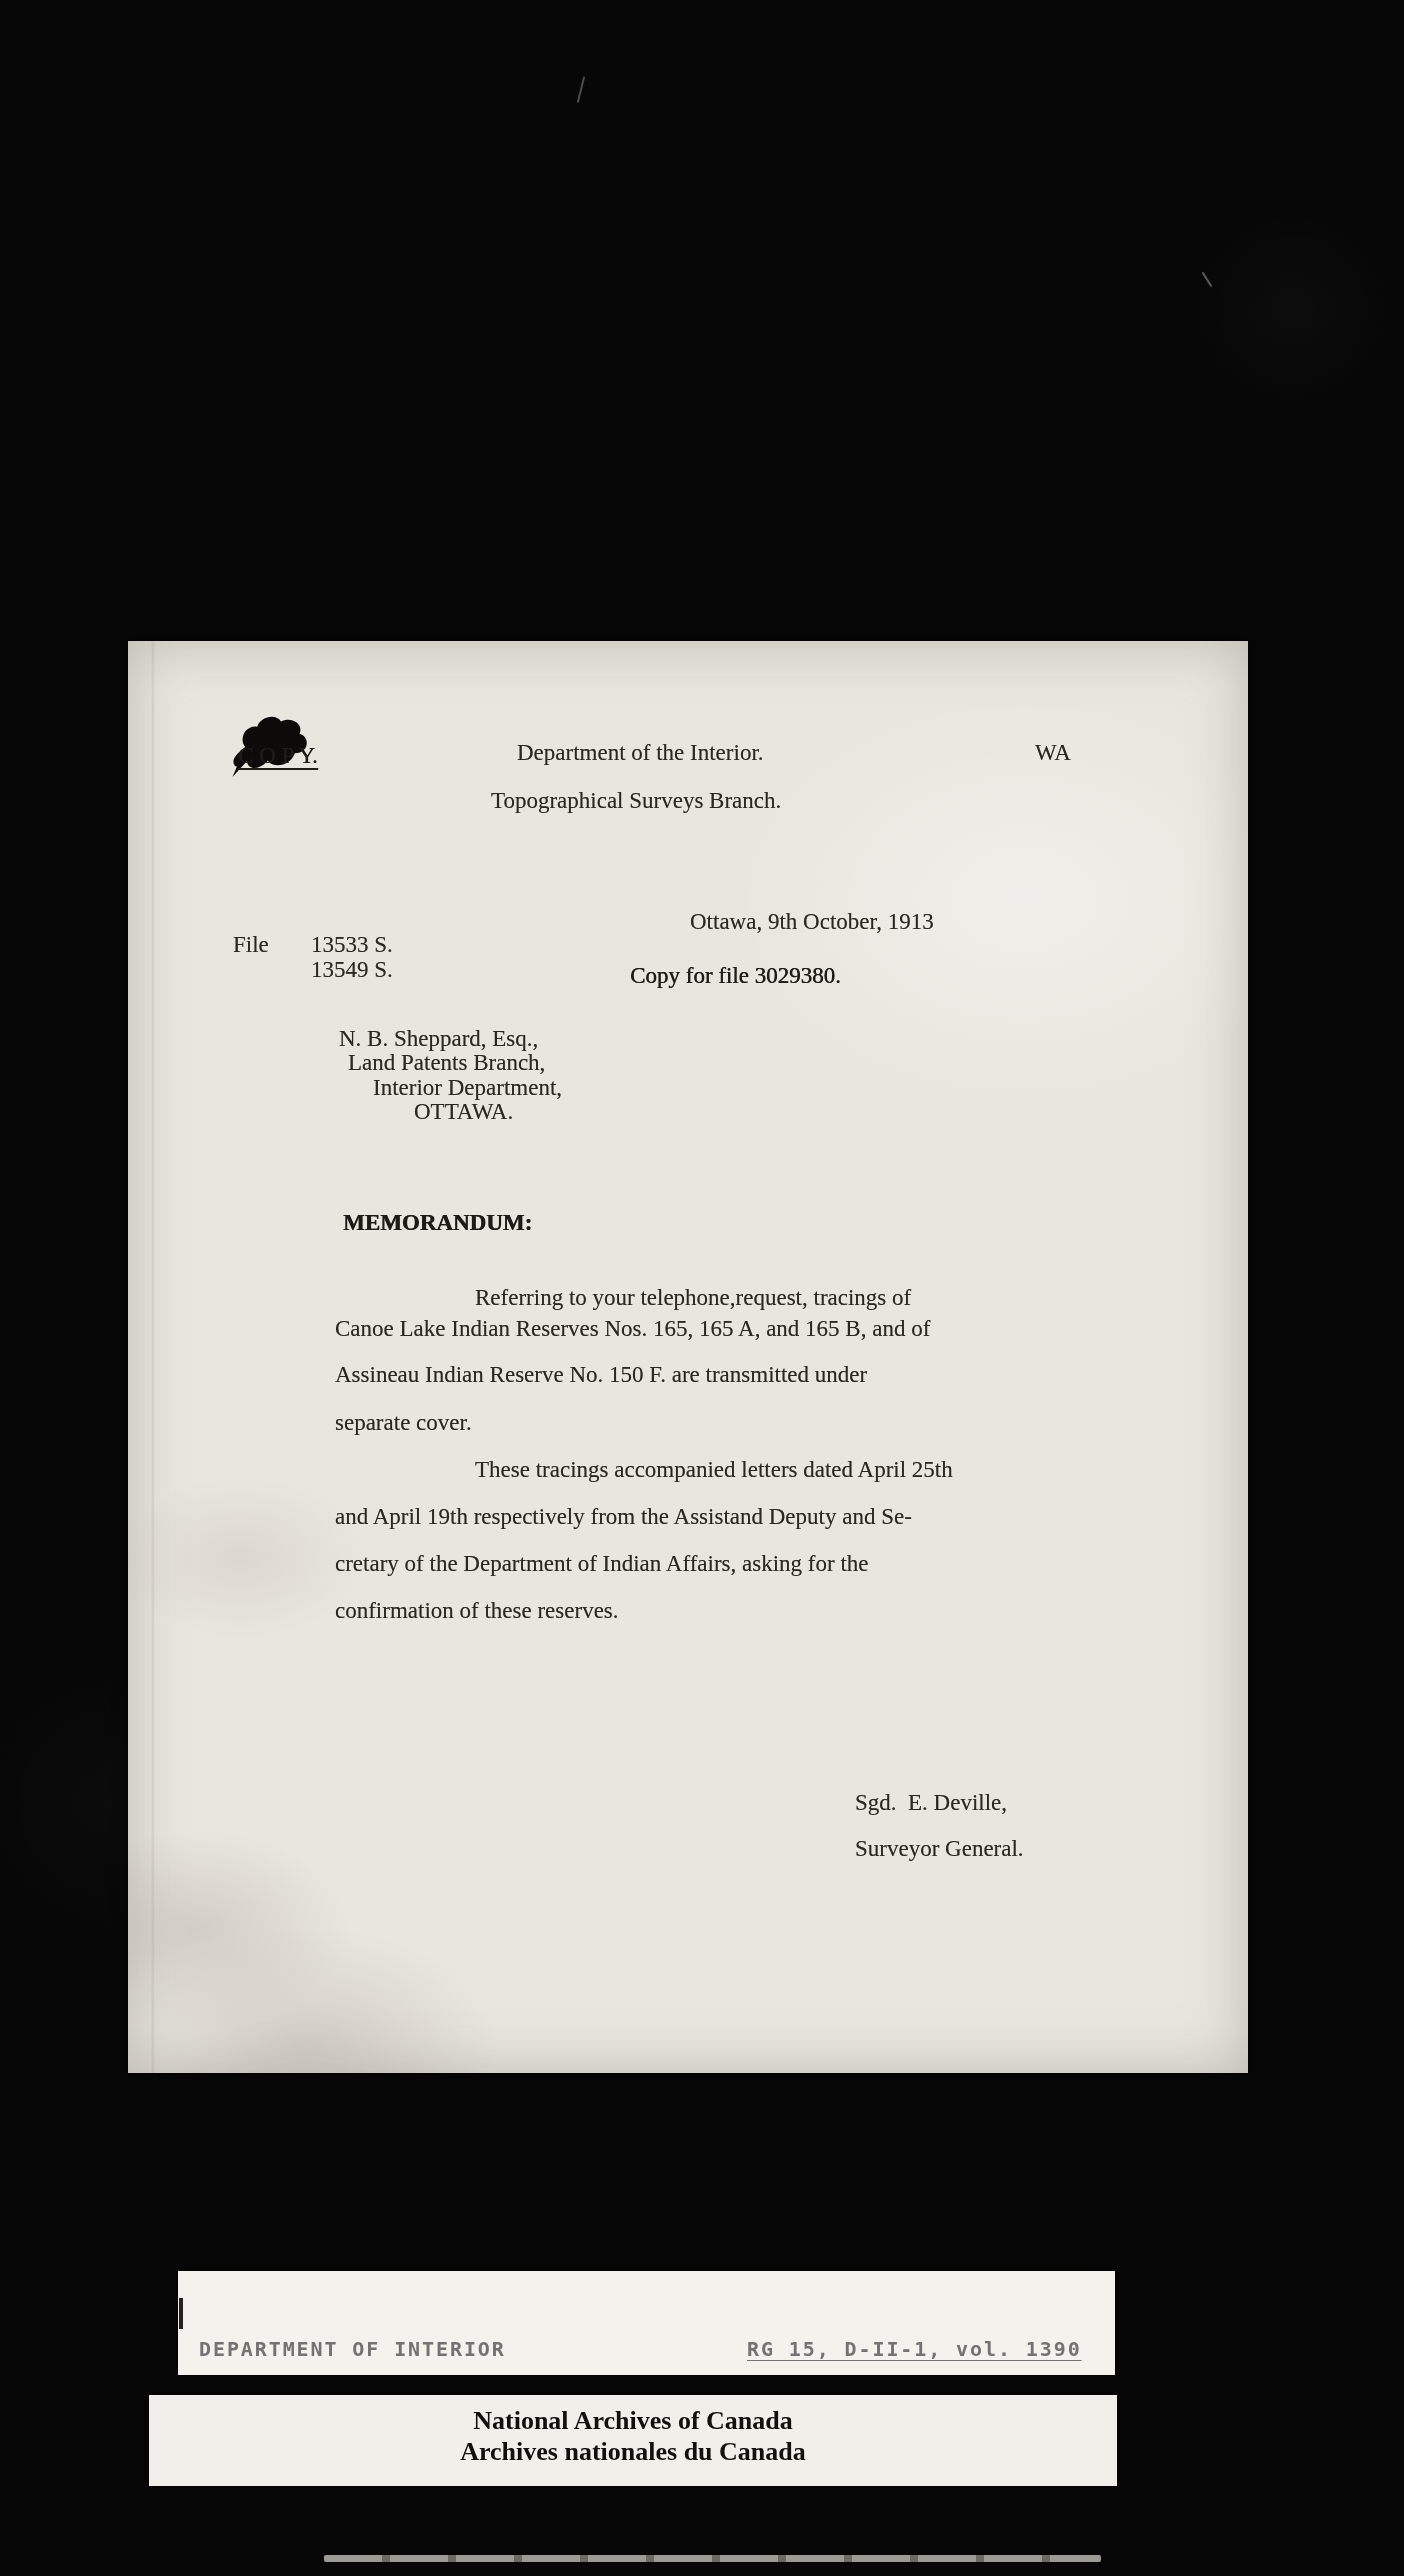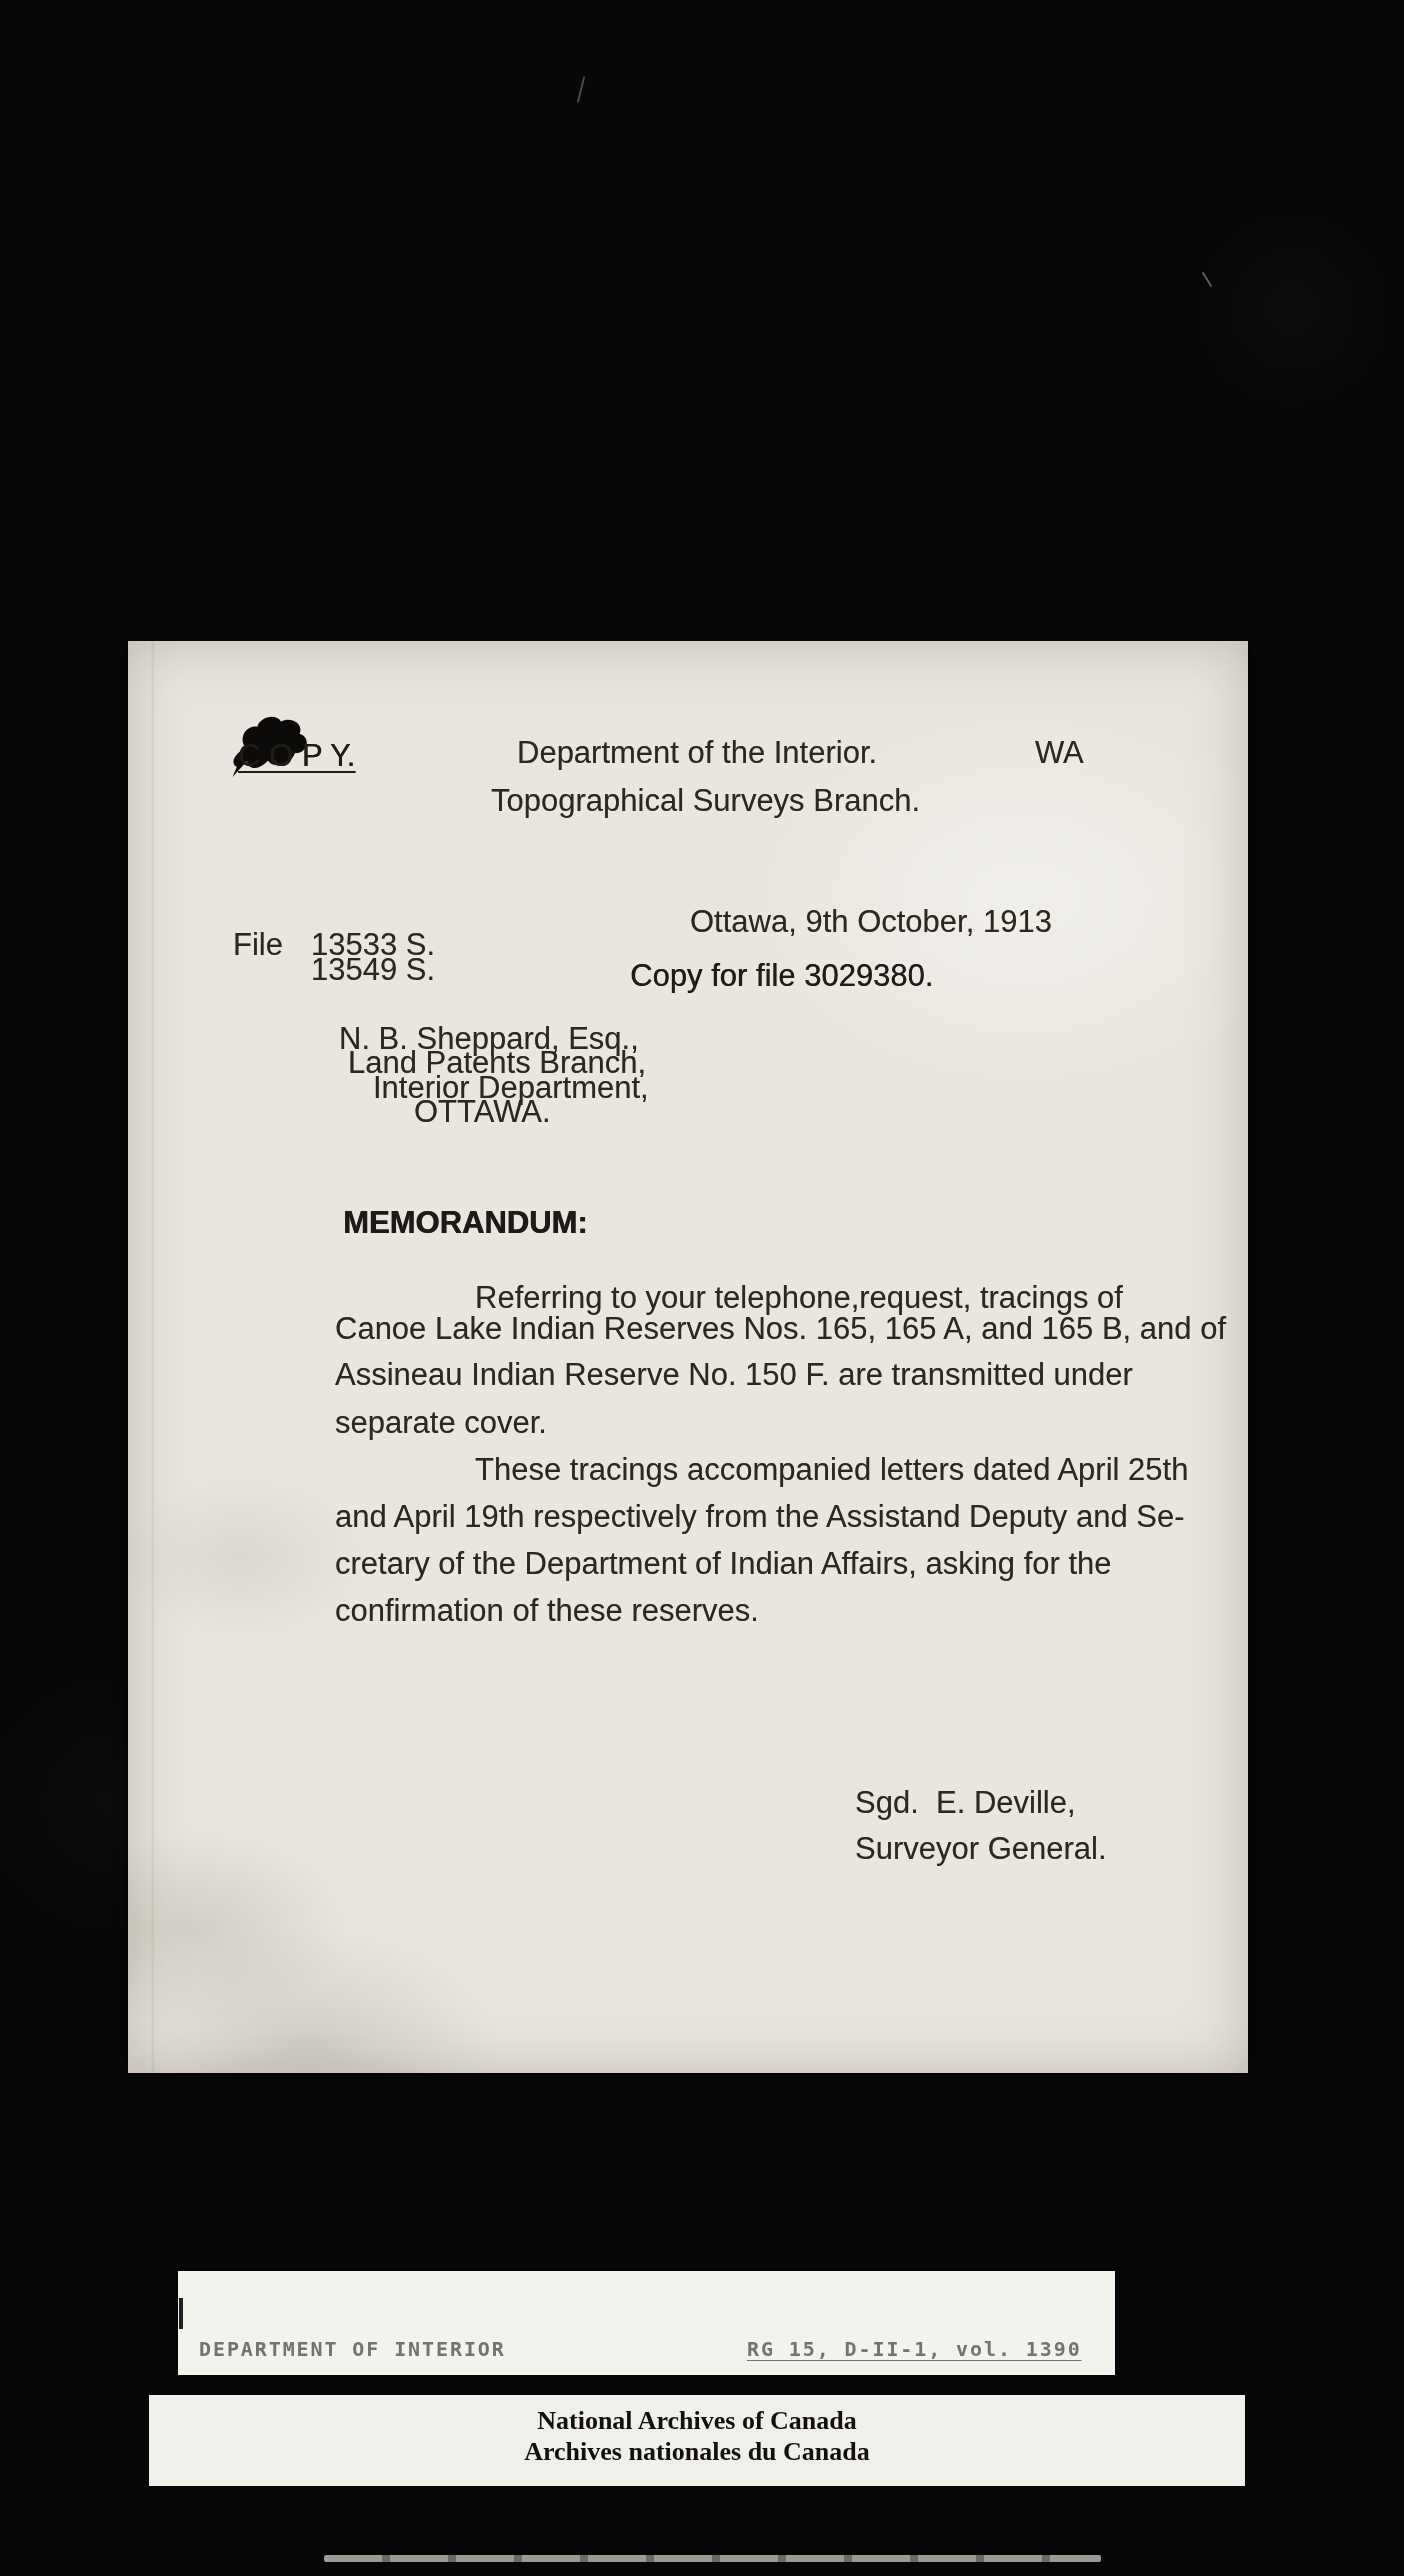--- a/index.html
+++ b/index.html
@@ -19,22 +19,22 @@
       linear-gradient(90deg, transparent 0 23px, rgba(130,120,108,0.12) 24px 26px, transparent 26.6px),
       radial-gradient(ellipse 220px 143px at 6% 90%, rgba(168,160,147,0.35), transparent 70%),
       radial-gradient(ellipse 181px 117px at 10% 64%, rgba(186,178,166,0.28), transparent 70%),
       radial-gradient(ellipse 272px 168px at 16% 98%, rgba(160,152,140,0.30), transparent 70%),
       radial-gradient(ellipse 389px 272px at 80% 18%, rgba(255,255,255,0.35), transparent 75%),
       #e9e6df;
     box-shadow: inset 0 0 58px rgba(110,102,90,0.35), 0 0 11.7px rgba(0,0,0,0.8);
   }
 
   .tw {
-    position:absolute; font-family:Liberation Sans, sans-serif;
-    font-size:31px; line-height:27px; color:#2b2822; white-space:pre;
+    position:absolute; font-family:Liberation Serif, serif;
+    font-size:23px; line-height:27px; color:#2b2822; white-space:pre;
     text-shadow: 0 0 0.6px rgba(43,40,34,0.45);
   }
   .tw.bold { font-weight:bold; text-shadow: 0.6px 0 0 currentColor; color:#1d1b17; }
   .tw.underline { text-decoration:underline; text-decoration-thickness:1.9px; text-underline-offset:4.5px; }
   .tw.dark { color:#1f1d19; text-shadow: 0.4px 0 0 currentColor; }
 
   .ink-blot { position:absolute; left:96px; top:70px; width:107px; height:65px; transform:rotate(-8deg); }
 
   .artifact { position:absolute; background:#4d4d4d; border-radius:1.3px; }
 
@@ -44,21 +44,21 @@
     background:#f4f2ed; box-shadow:0 0 6.5px rgba(0,0,0,0.6);
   }
   .label-text {
     position:absolute; font-family:"DejaVu Sans Mono","Liberation Mono",monospace;
     font-size:20px; line-height:24px; letter-spacing:1.9px; color:#737373; font-weight:bold; white-space:pre;
   }
   .label-text.u div { text-decoration:underline; text-underline-offset:3.9px; text-decoration-thickness:1.3px; }
   .bar-tick { position:absolute; left:1.3px; top:27px; width:3.9px; height:31px; background:#222; }
 
   .banner-bar {
-    position:absolute; left:149px; top:2395px; width:1096px; height:91px;
+    position:absolute; left:149px; top:2395px; width:968px; height:91px;
     background:#f1efe9; box-shadow:0 0 6.5px rgba(0,0,0,0.6);
     text-align:center;
   }
   .banner-line {
     font-family:"Liberation Serif","DejaVu Serif",serif; font-weight:bold;
     font-size:26px; line-height:31px; color:#12100d;
   }
   .banner-bar .banner-line:first-child { margin-top:10.4px; }
 
   .film-strip {

